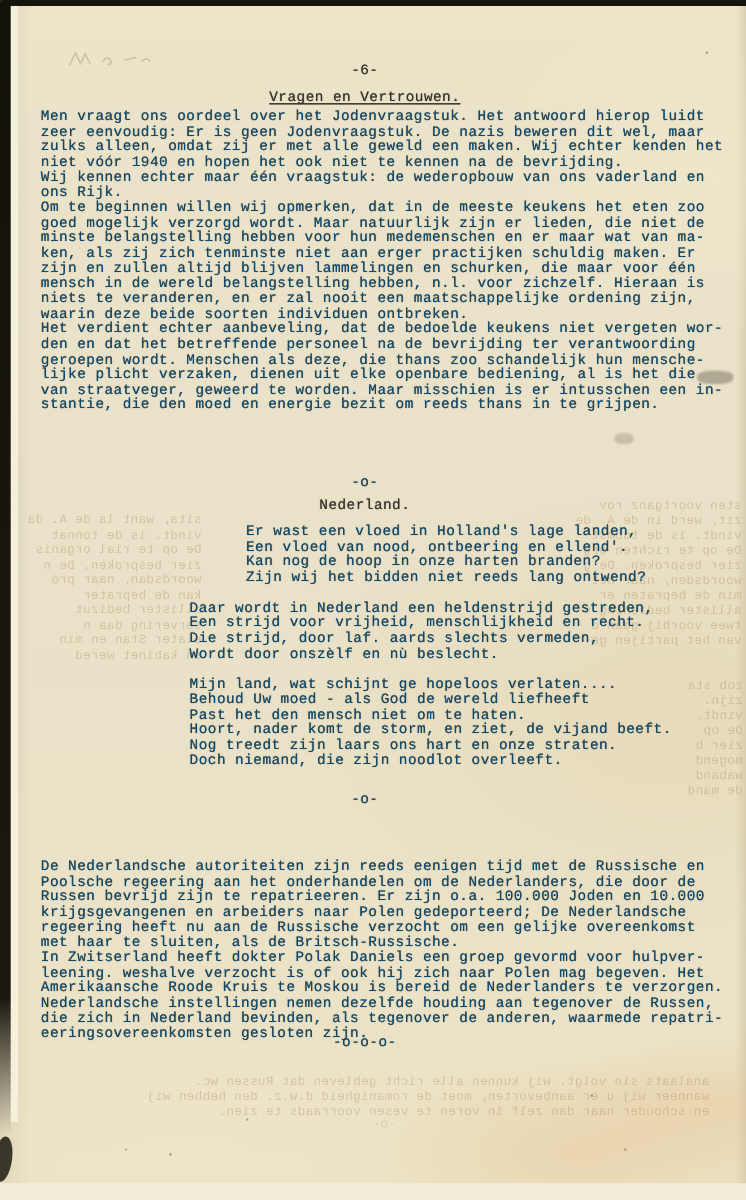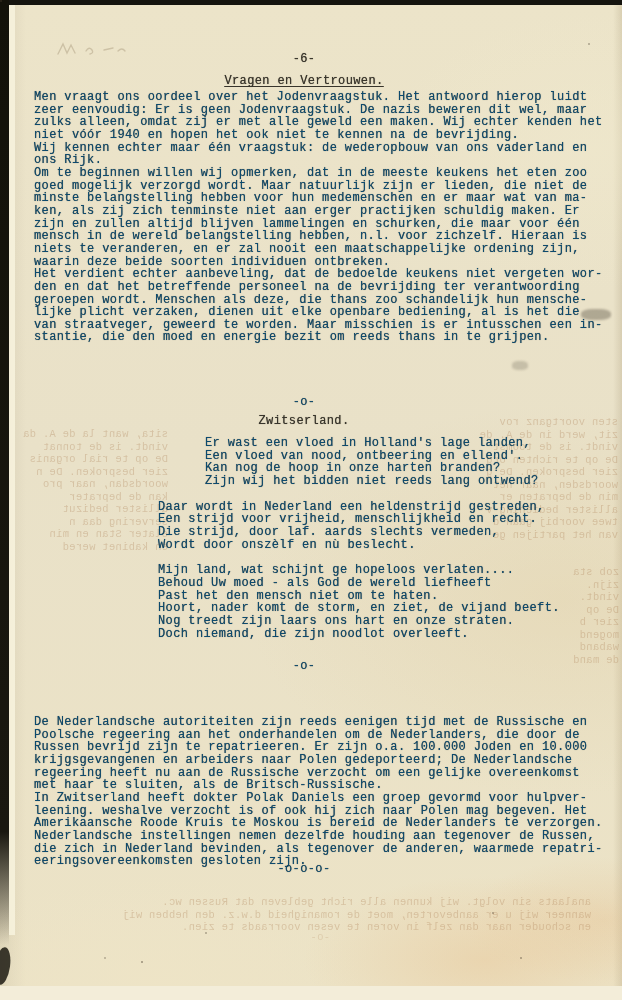--- a/index.html
+++ b/index.html
@@ -131,21 +131,21 @@
 lijke plicht verzaken, dienen uit elke openbare bediening, al is het die
 van straatveger, geweerd te worden. Maar misschien is er intusschen een in-
 stantie, die den moed en energie bezit om reeds thans in te grijpen.</pre>
 </div>
 
 <div class="smudge"></div>
 <div class="smudge2"></div>
 
 <div class="tw centered" style="top:396px;">-o-</div>
 
-<div class="tw centered dark" style="top:415px;">Zwitserland.</div>
+<div class="tw centered dark" style="top:415px;">Nederland.</div>
 
 <div class="tw" style="left:158px;top:437px;">
   <pre style="margin-bottom:13px;margin-left:47px;">Er wast een vloed in Holland's lage landen,
 Een vloed van nood, ontbeering en ellend'.
 Kan nog de hoop in onze harten branden?
 Zijn wij het bidden niet reeds lang ontwend?</pre>
   <pre style="margin-bottom:13px;">Daar wordt in Nederland een heldenstrijd gestreden,
 Een strijd voor vrijheid, menschlijkheid en recht.
 Die strijd, door laf. aards slechts vermeden,
 Wordt door onszèlf en nù beslecht.</pre>

